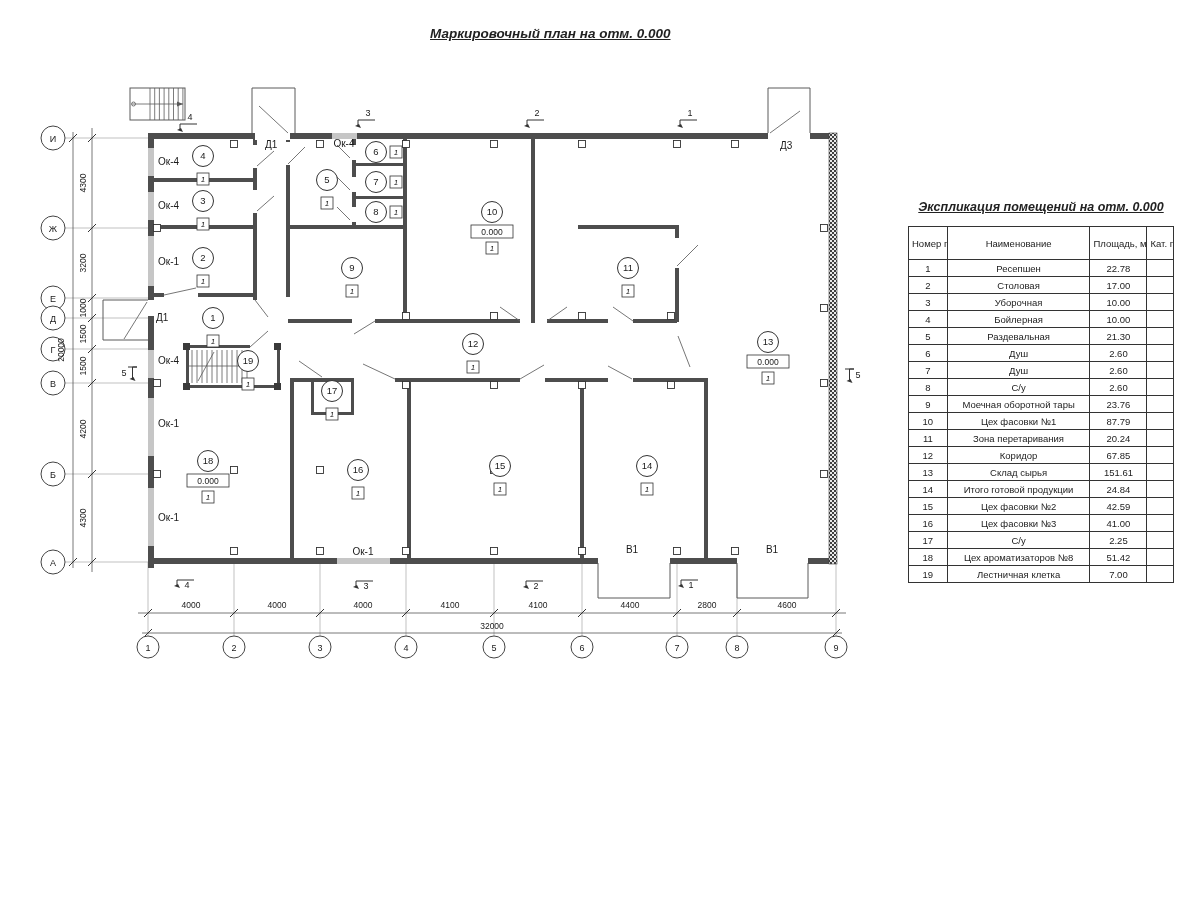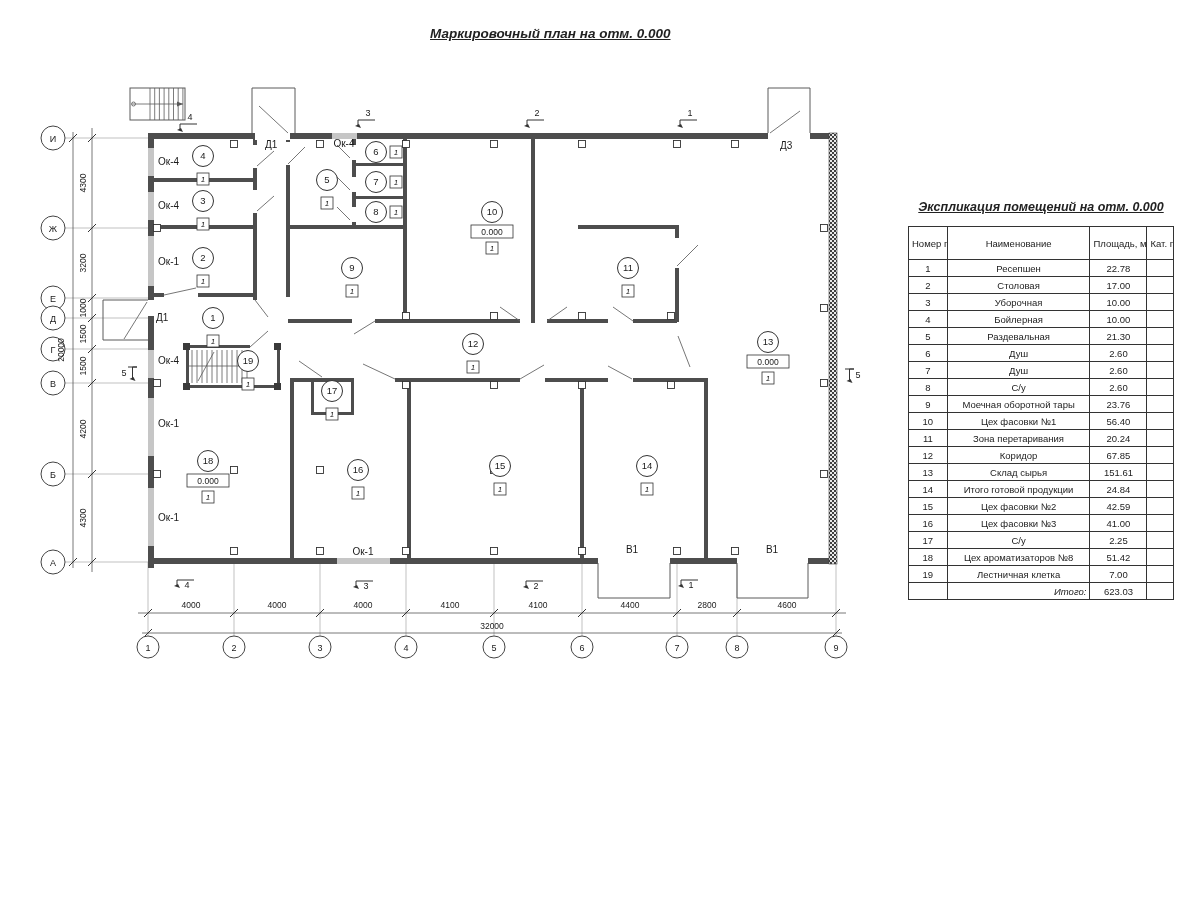--- a/index.html
+++ b/index.html
@@ -563,21 +563,21 @@
         </tr>
         <tr>
           <td class="c">9</td>
           <td class="l">Моечная оборотной тары</td>
           <td class="c">23.76</td>
           <td class="c"></td>
         </tr>
         <tr>
           <td class="c">10</td>
           <td class="l">Цех фасовки №1</td>
-          <td class="c">56.40</td>
+          <td class="c">87.79</td>
           <td class="c"></td>
         </tr>
         <tr>
           <td class="c">11</td>
           <td class="l">Зона перетаривания</td>
           <td class="c">20.24</td>
           <td class="c"></td>
         </tr>
         <tr>
           <td class="c">12</td>
@@ -620,21 +620,15 @@
           <td class="l">Цех ароматизаторов №8</td>
           <td class="c">51.42</td>
           <td class="c"></td>
         </tr>
         <tr>
           <td class="c">19</td>
           <td class="l">Лестничная клетка</td>
           <td class="c">7.00</td>
           <td class="c"></td>
         </tr>
-        <tr>
-          <td class="c"></td>
-          <td class="r">Итого:</td>
-          <td class="c">623.03</td>
-          <td class="c"></td>
-        </tr>
       </tbody>
   </table>
 </div>
 
 </body></html>

